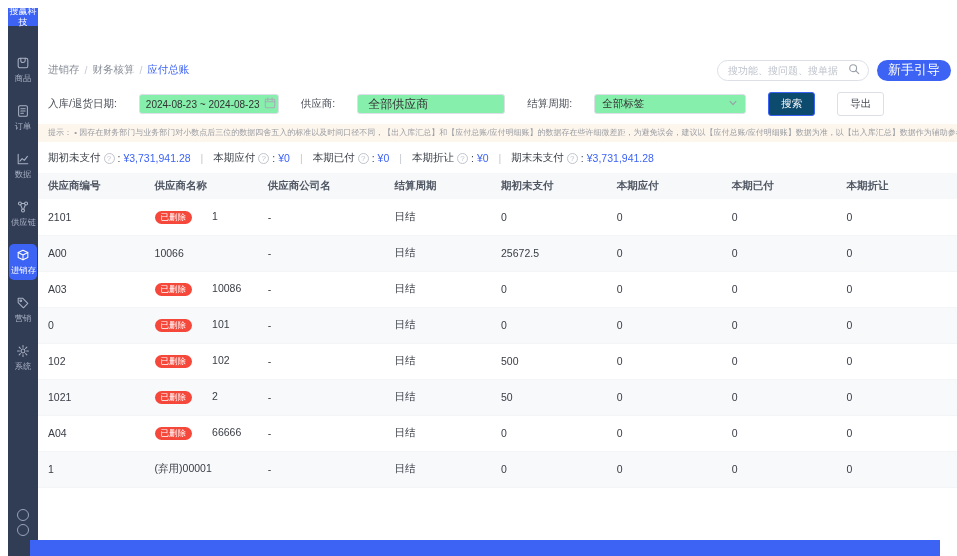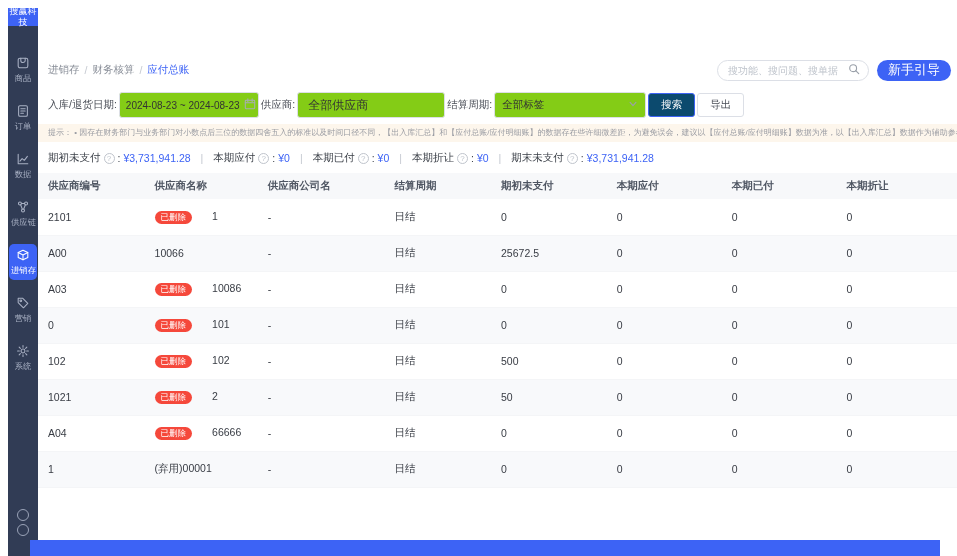--- a/index.html
+++ b/index.html
@@ -45,22 +45,22 @@
   .topbar-right { display:flex; align-items:center; gap:8px; }
   .search-pill { width:152px; height:21px; border:1px solid #dcdfe6; border-radius:11px;
     display:flex; align-items:center; padding:0 8px; gap:4px; background:#fff; }
   .search-pill input { flex:1; min-width:0; border:none; outline:none; font-size:10px; color:#333;
     font-family:inherit; background:transparent; }
   .search-pill input::placeholder { color:#bfc4cc; }
   .guide-btn { height:21px; padding:0 11px; border:none; border-radius:11px; background:#3d63f5;
     color:#fff; font-size:13px; cursor:pointer; font-family:inherit; white-space:nowrap; }
 
   .filter-row { position:absolute; top:92px; left:10px; right:6px;
-    display:flex; align-items:center; gap:2px; font-size:10.5px; color:#4a4e57; white-space:nowrap; }
-  .input-box { height:26px; background:#84cc16; border:1px solid #dcdfe6; border-radius:3px;
+    display:flex; align-items:center; gap:22px; font-size:10.5px; color:#4a4e57; white-space:nowrap; }
+  .input-box { height:20px; background:#86efac; border:1px solid #dcdfe6; border-radius:3px;
     display:flex; align-items:center; }
   .date-box { width:140px; padding:0 6px; justify-content:space-between; gap:4px; font-size:10px; color:#333; cursor:pointer; }
   .supplier-box { width:148px; padding:0 8px; }
   .supplier-box input { border:none; outline:none; width:100%; font-size:12px; color:#333;
     font-family:inherit; background:transparent; }
   .select-box { width:152px; padding:0 7px; justify-content:space-between; color:#333; cursor:pointer; }
   .btn { height:24px; padding:0 12px; border-radius:3px; font-size:10.5px; cursor:pointer; font-family:inherit; }
   .btn-primary { background:#0c4a6e; border:1px solid #3d63f5; color:#fff; }
   .btn-plain { background:#fff; border:1px solid #dcdfe6; color:#4a4e57; }
 

